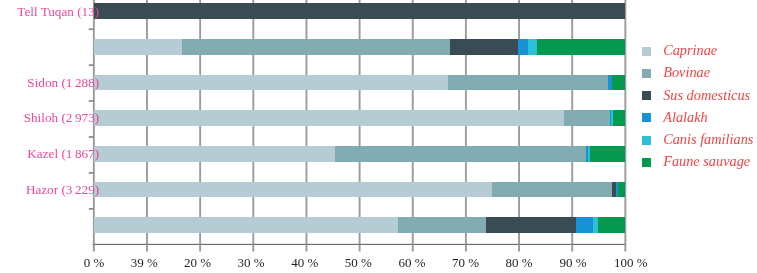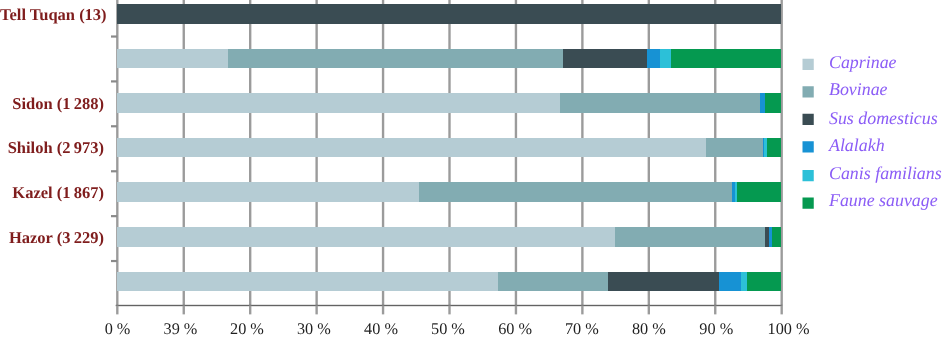--- a/index.html
+++ b/index.html
@@ -5,36 +5,36 @@
 <style>
   html,body{margin:0;padding:0;background:#ffffff;}
   body{width:757px;height:273px;overflow:hidden;
        font-family:"Liberation Serif",serif;color:#1f1f1f;}
   #fig{position:relative;width:757px;height:273px;background:#ffffff;}
 
   
   #gridsvg{position:absolute;left:0;top:0;width:757px;height:273px;}
 
   
-  .ylabel{position:absolute;left:0;width:83.2px;text-align:right;
+  .ylabel{position:absolute;left:16px;width:83.2px;text-align:right;
           font-size:13.2px;line-height:13.2px;white-space:nowrap;
-          color:#7f1d1d;opacity:0.999;transform:translateZ(0);font-weight:bold;}
+          color:#ec4899;opacity:0.999;transform:translateZ(0);}
 
   
   .xlabel{position:absolute;top:255.9px;font-size:13px;line-height:13px;
           transform:translateX(-50%) translateZ(0);white-space:nowrap;
           color:#1f1f1f;opacity:0.999;}
 
   
   #legend{position:absolute;left:642px;top:46.9px;}
   .legrow{position:relative;height:22.2px;}
   .swatch{position:absolute;left:0px;top:0px;width:8.9px;height:8.9px;}
   .legtext{position:absolute;left:21.2px;top:-3.7px;font-style:italic;
            font-size:14.3px;line-height:14.3px;white-space:nowrap;
-           color:#8b5cf6;opacity:0.999;transform:translateZ(0);}
+           color:#ef4444;opacity:0.999;transform:translateZ(0);}
 </style>
 </head>
 <body>
 
 <div id="fig">
   <svg id="gridsvg" viewBox="0 0 757 273" width="757" height="273">
     <g id="g-grid" shape-rendering="auto">
         <rect x="92.90" y="0" width="1.9" height="244.40" fill="#9b9b9b"></rect>
         <rect x="146.05" y="0" width="1.9" height="244.40" fill="#9b9b9b"></rect>
         <rect x="199.20" y="0" width="1.9" height="244.40" fill="#9b9b9b"></rect>

